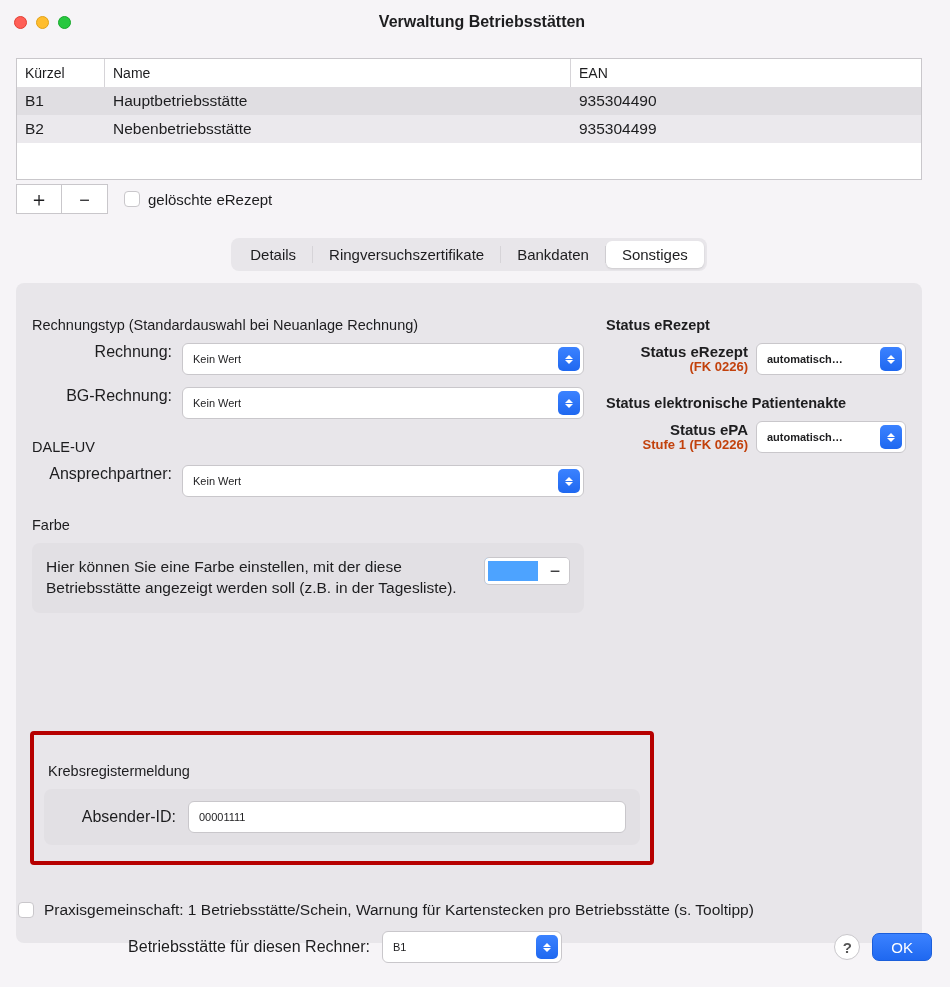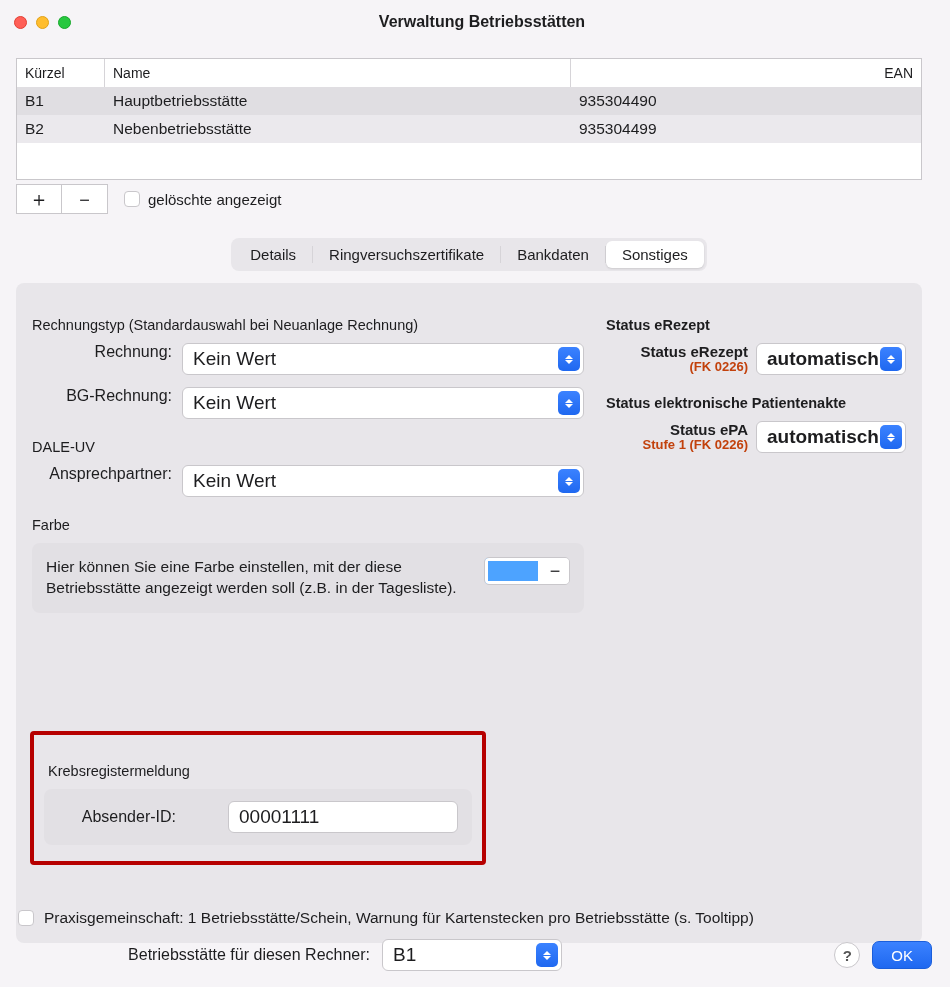--- a/index.html
+++ b/index.html
@@ -49,21 +49,21 @@
   
   .table-wrap { border: 1px solid var(--border); background: var(--white); }
   .table-head, .table-row {
     display: grid;
     grid-template-columns: 88px 1fr 350px;
     align-items: center;
     height: 28px;
   }
   .table-head { background: var(--white); font-size: 14px; }
   .table-head > div { padding: 0 8px; border-right: 1px solid var(--border2); line-height:28px;}
-  .table-head > div:last-child { border-right: none; text-align: right; }
+  .table-head > div:last-child { border-right: none; }
   .table-body > .table-row:nth-child(even){ background: var(--stripe); }
   .table-body > .table-row.selected { background: var(--row-sel); }
   .table-row > div { padding: 0 8px; font-size: 15.5px;}
   .table-body { min-height: 92px; }
 
   .table-actions {
     display: flex; align-items: center; gap: 16px; margin-top: 4px;
   }
   .btn-sq {
     width: 46px; height: 30px; background: var(--white);
@@ -100,24 +100,24 @@
   .col-right { width: 300px; flex: 0 0 300px; }
 
   .group-title { font-size: 14.5px; margin: 20px 0 10px 0; }
 
   .frow { display:flex; align-items:flex-start; gap: 10px; margin-bottom: 12px;}
   .flabel { width: 140px; text-align: right; font-size: 16px;}
   .flabel-r { text-align: right; font-size: 15px; line-height:1.15;}
   .flabel-r small { display:block; font-size: 13px; color:#c2410c;}
   .select, .input {
     flex:1; height: 32px; background: var(--white); border:1px solid var(--border);
-    border-radius: 6px; padding: 0 30px 0 10px; font-size:19px; position:relative;
+    border-radius: 6px; padding: 0 30px 0 10px; font-size:11px; position:relative;
     display:flex; align-items:center;
   }
-  .input { padding: 0 10px; margin-left: 40px; }
+  .input { padding: 0 10px; }
   .sel-knob {
     position:absolute; right:3px; top:3px; bottom:3px; width:22px;
     background: linear-gradient(#3b82ff,#1f68f0); border-radius:5px;
     display:flex; flex-direction:column; align-items:center; justify-content:center;
     gap:1px;
   }
   .sel-knob::before, .sel-knob::after{
     content:""; width:0; height:0; border-left:4px solid transparent; border-right:4px solid transparent;
   }
   .sel-knob::before{ border-bottom:4px solid #fff;}
@@ -137,31 +137,31 @@
   .color-chip { width:56px; background:#4da3ff; border:3px solid #fff; }
   .color-clear { width:28px; display:flex; align-items:center; justify-content:center; background:#fff; font-size:18px;}
 
   .right-group { margin-bottom: 14px; font-weight: bold;}
   .right-row { display:flex; align-items:center; gap:8px;}
   .right-row .select { width: 150px; flex:0 0 150px;}
   .right-label { flex:1; text-align:right; }
 
   .krebs {
     position:absolute; left:14px; bottom: 78px;
-    width: 456px; border: 4px solid var(--highlight); padding: 8px 10px 16px 10px;
+    width: 624px; border: 4px solid var(--highlight); padding: 8px 10px 16px 10px;
     border-radius:4px;
   }
   .krebs .inner {
     background:#e2e0e4; border-radius:8px; padding: 12px 14px; margin-top:6px;
     display:flex; align-items:center; gap:12px;
   }
   .krebs .group-title{ margin-left:4px;}
 
   .footer {
-    position:absolute; left:0; right:0; bottom:0; padding: 10px 18px 16px 18px;
+    position:absolute; left:0; right:0; bottom:8px; padding: 10px 18px 16px 18px;
     display:flex; flex-direction:column; gap:12px;
   }
   .footer-row1 { display:flex; align-items:center; gap:10px; font-size:15.5px;}
   .footer-row2 { display:flex; align-items:center; gap:12px; }
   .footer-row2 .flabel2 { font-size:16px; width: 352px; text-align:right;}
   .footer-row2 .select { width: 180px; flex:0 0 180px;}
   .help-btn {
     width:26px; height:26px; border-radius:50%; background:#fff; border:1px solid var(--border);
     display:flex; align-items:center; justify-content:center; font-weight:600; color:#555;
     margin-left:auto;
@@ -211,21 +211,21 @@
     </div>
   </div>
 
   <div class="table-actions">
     <div style="display:flex;">
       <div class="btn-sq">＋</div>
       <div class="btn-sq">－</div>
     </div>
     <label class="chk-row">
       <span class="mac-checkbox"></span>
-      <span>gelöschte angezeigt</span>
+      <span>gelöschte eRezept</span>
     </label>
   </div>
 
   <div class="seg">
     <div class="seg-item">Details</div>
     <div class="seg-sep"></div>
     <div class="seg-item">Ringversuchszertifikate</div>
     <div class="seg-sep"></div>
     <div class="seg-item">Bankdaten</div>
     <div class="seg-sep"></div>

